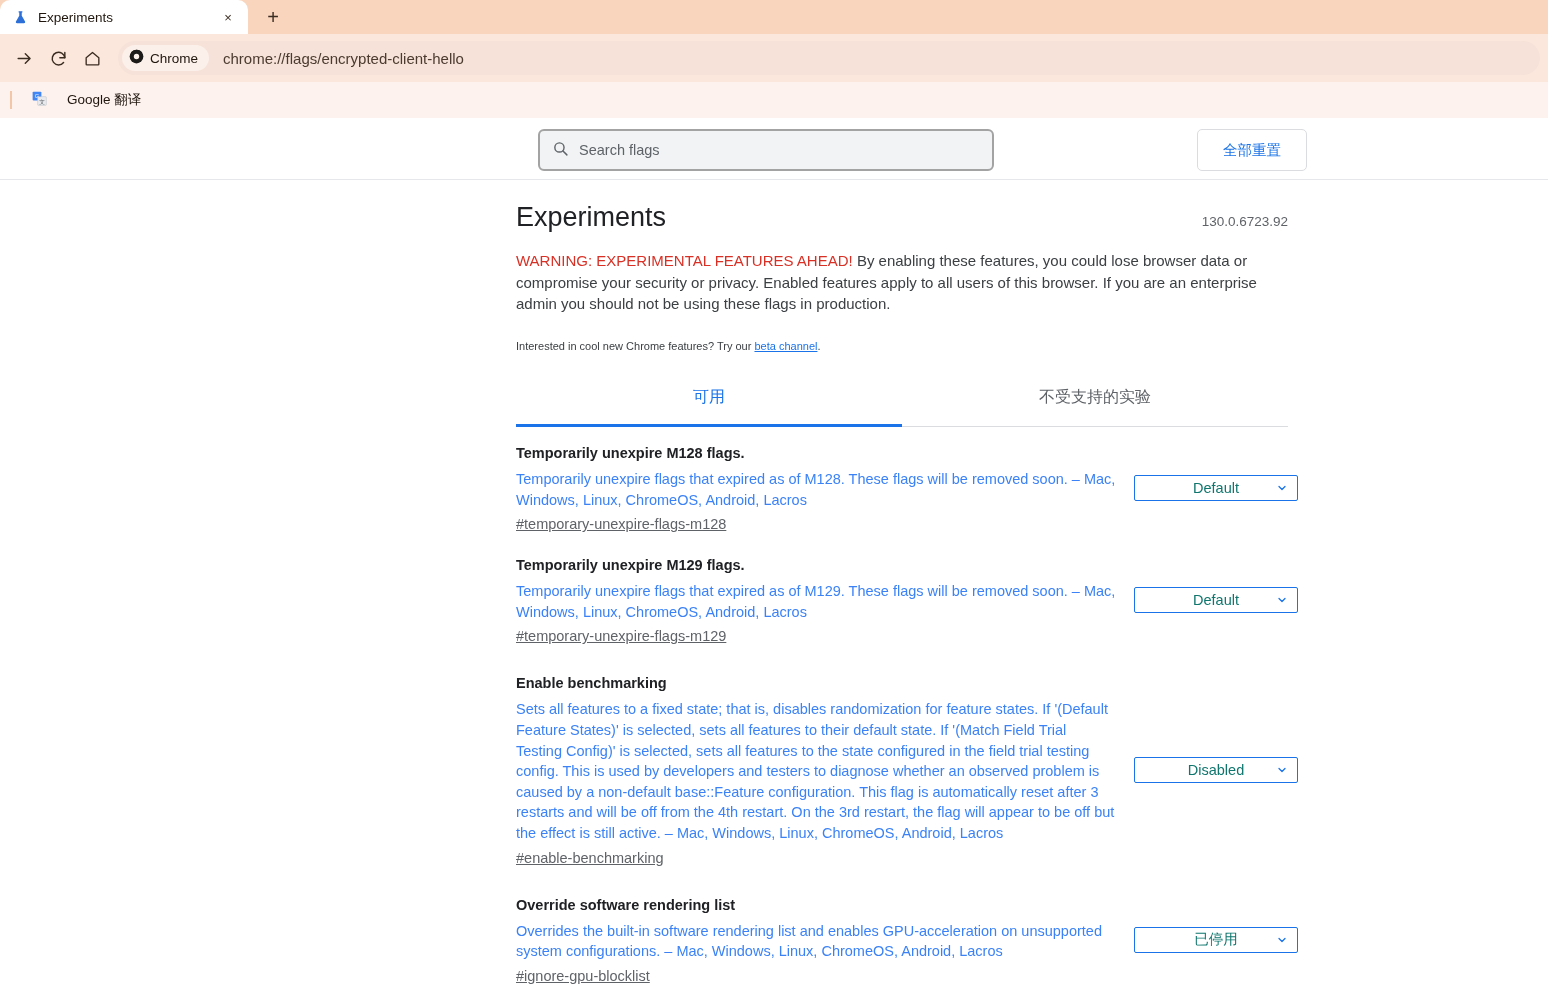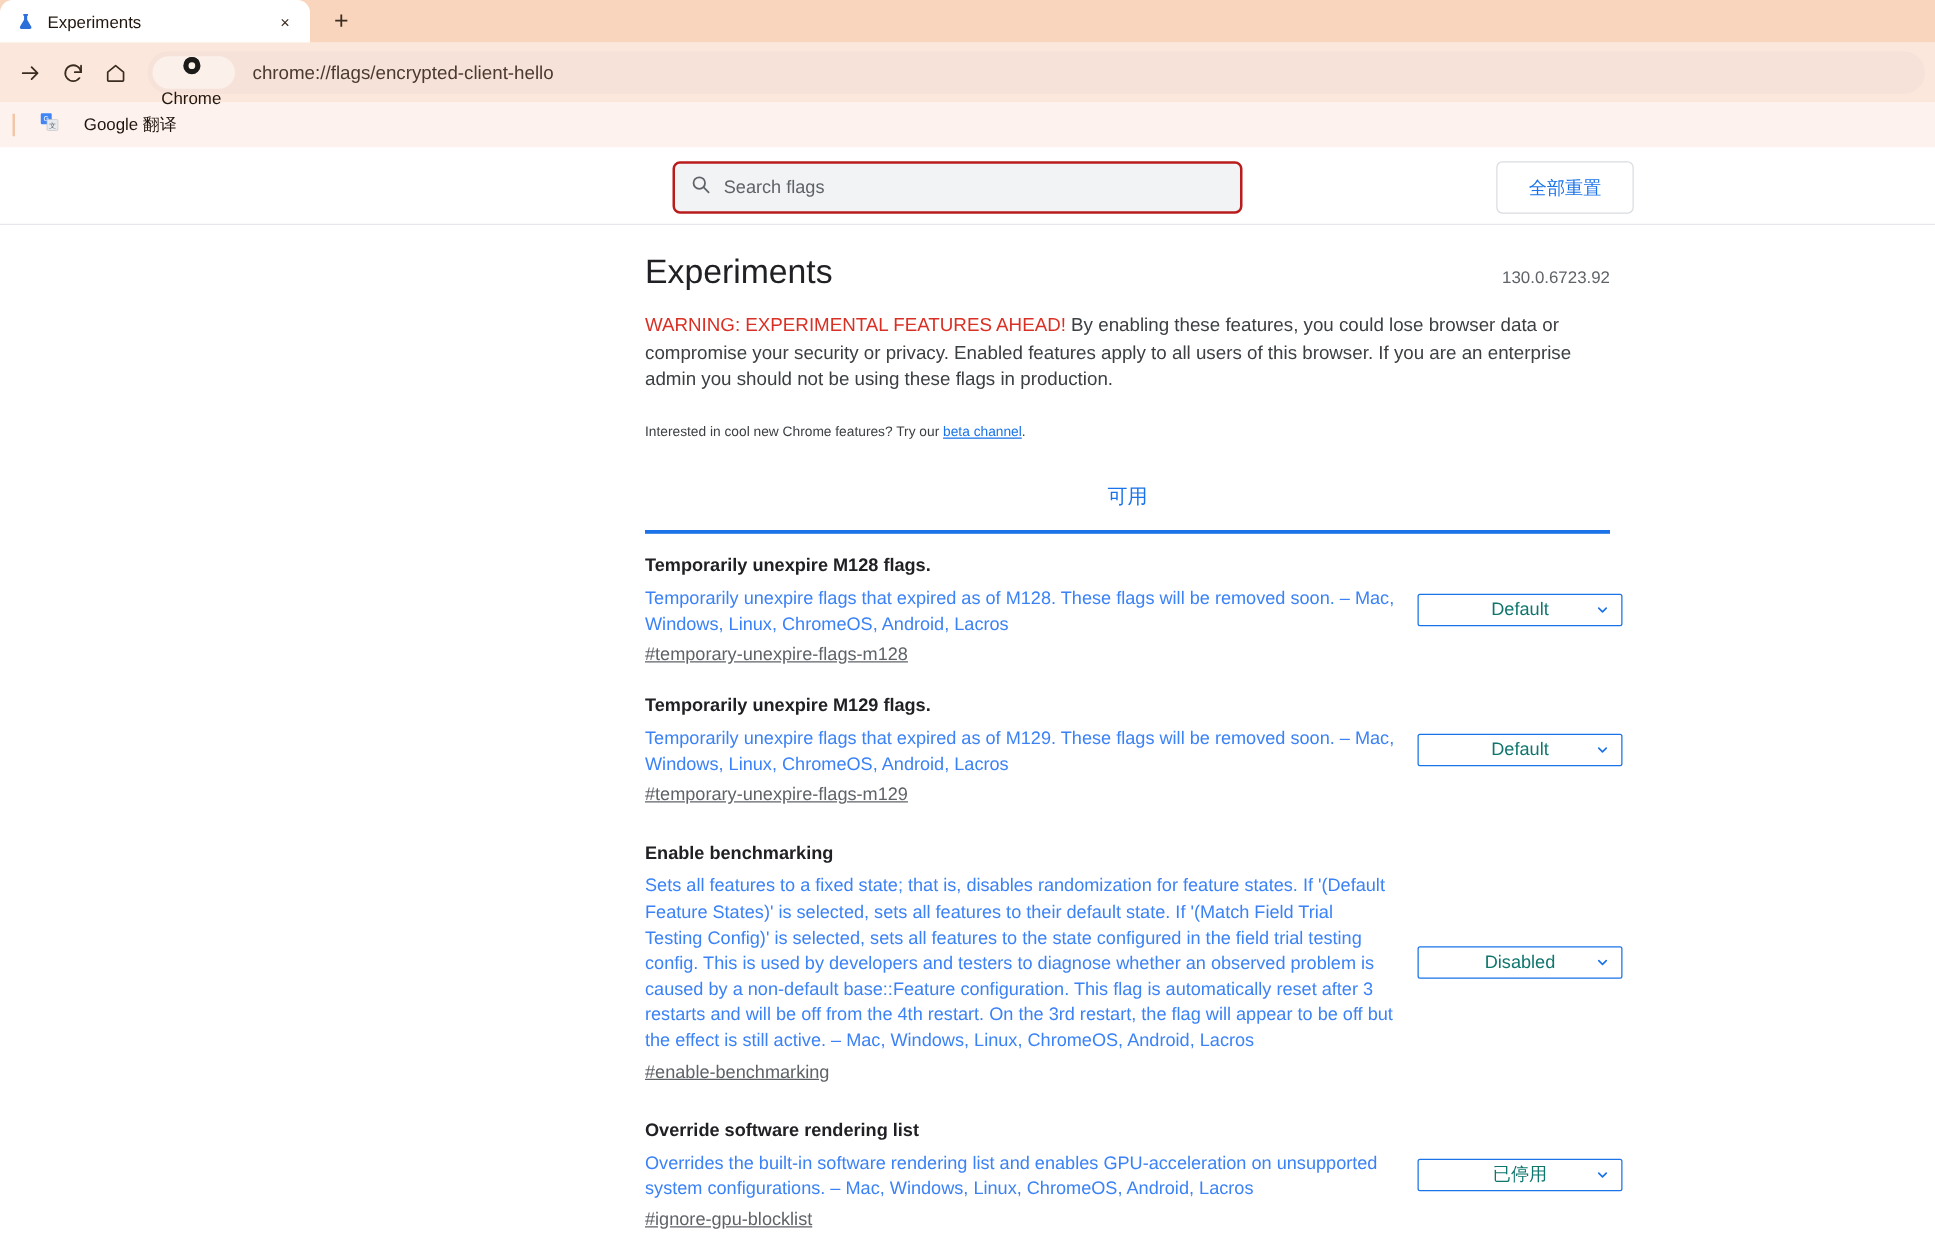--- a/index.html
+++ b/index.html
@@ -89,21 +89,20 @@
   }
   .chrome-chip {
     height: 26px;
     background: #fcf0ea;
     border-radius: 13px;
     display: flex;
     align-items: center;
     padding: 0 11px 0 7px;
     gap: 6px;
     cursor: pointer;
-    flex-direction: column;
   }
   .chrome-chip-label {
     font-size: 13.5px;
     color: #20160e;
     white-space: nowrap;
   }
   .omnibox-url {
     margin-left: 14px;
     font-size: 15px;
     color: #4b3a2f;
@@ -154,21 +153,21 @@
     align-items: center;
     position: relative;
   }
   .search-wrap {
     position: absolute;
     left: 538px;
     top: 11px;
     width: 456px;
     height: 42px;
     background: #f1f3f4;
-    border: 2px solid #b91c1c;
+    border: 2px solid #a3a3a3;
     border-radius: 6px;
     display: flex;
     align-items: center;
     padding: 0 12px;
     gap: 10px;
   }
   .search-placeholder {
     font-size: 14.5px;
     color: #5f6368;
   }
@@ -409,20 +408,21 @@
     <p class="warning">
       <span class="warning-strong">WARNING: EXPERIMENTAL FEATURES AHEAD!</span><span> By enabling these features, you could lose browser data or compromise your security or privacy. Enabled features apply to all users of this browser. If you are an enterprise admin you should not be using these flags in production.</span>
     </p>
 
     <p class="beta-line">
       <span>Interested in cool new Chrome features? Try our </span><a class="beta-link">beta channel</a><span>.</span>
     </p>
 
     <div class="tabs">
       <div class="ftab active">可用</div>
+      <div class="ftab">不受支持的实验</div>
     </div>
 
     <div class="flag">
       <div class="flag-main">
         <div class="flag-name">Temporarily unexpire M128 flags.</div>
         <div class="flag-desc">Temporarily unexpire flags that expired as of M128. These flags will be removed soon. – Mac, Windows, Linux, ChromeOS, Android, Lacros</div>
         <a class="flag-anchor">#temporary-unexpire-flags-m128</a>
       </div>
       <div class="flag-control">
         <div class="flag-select">

